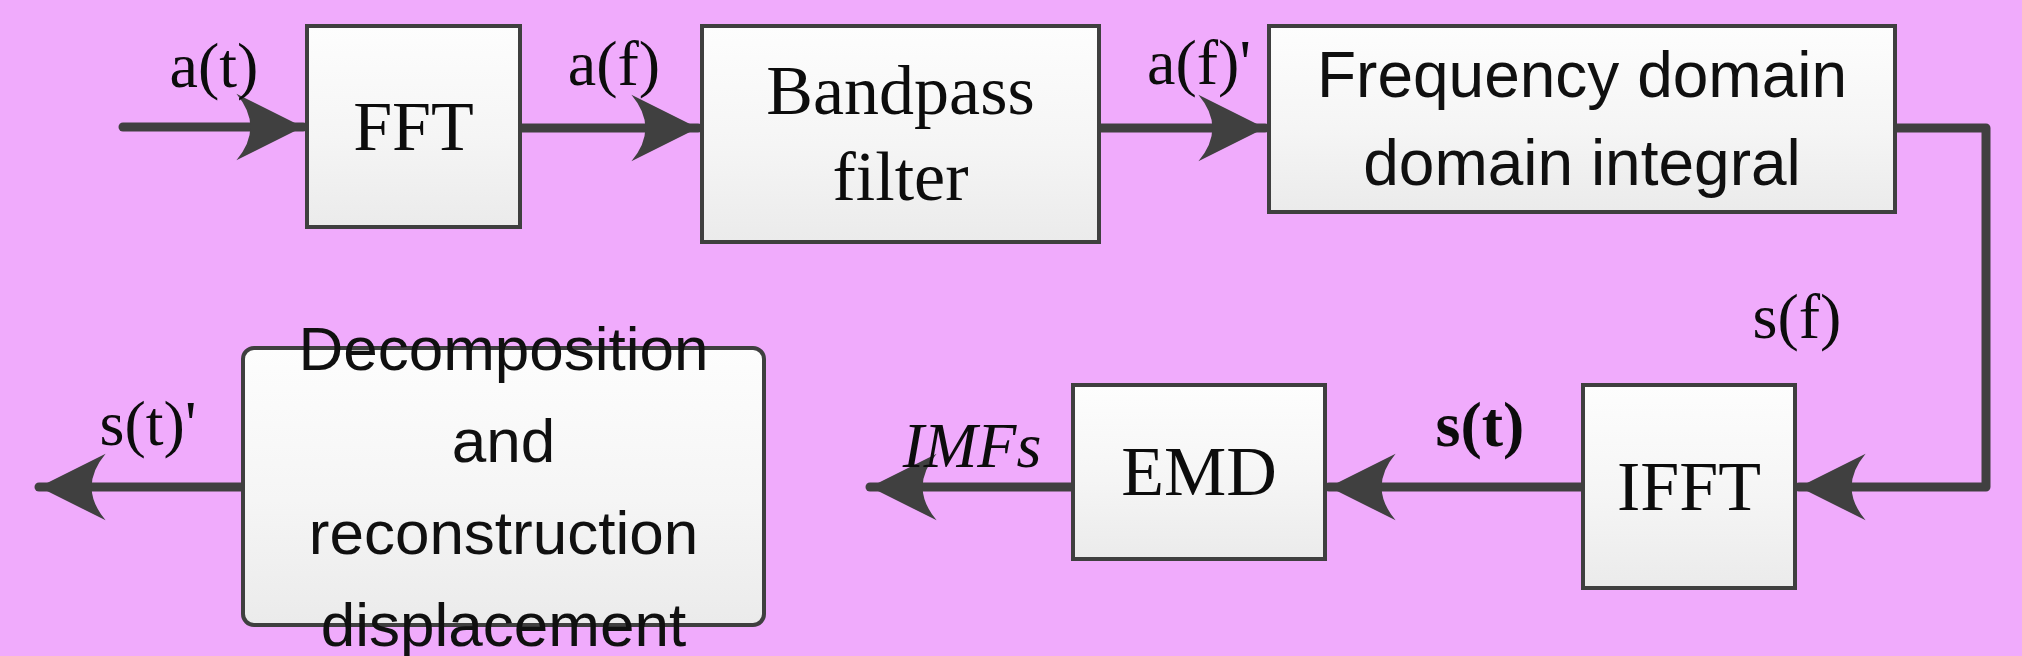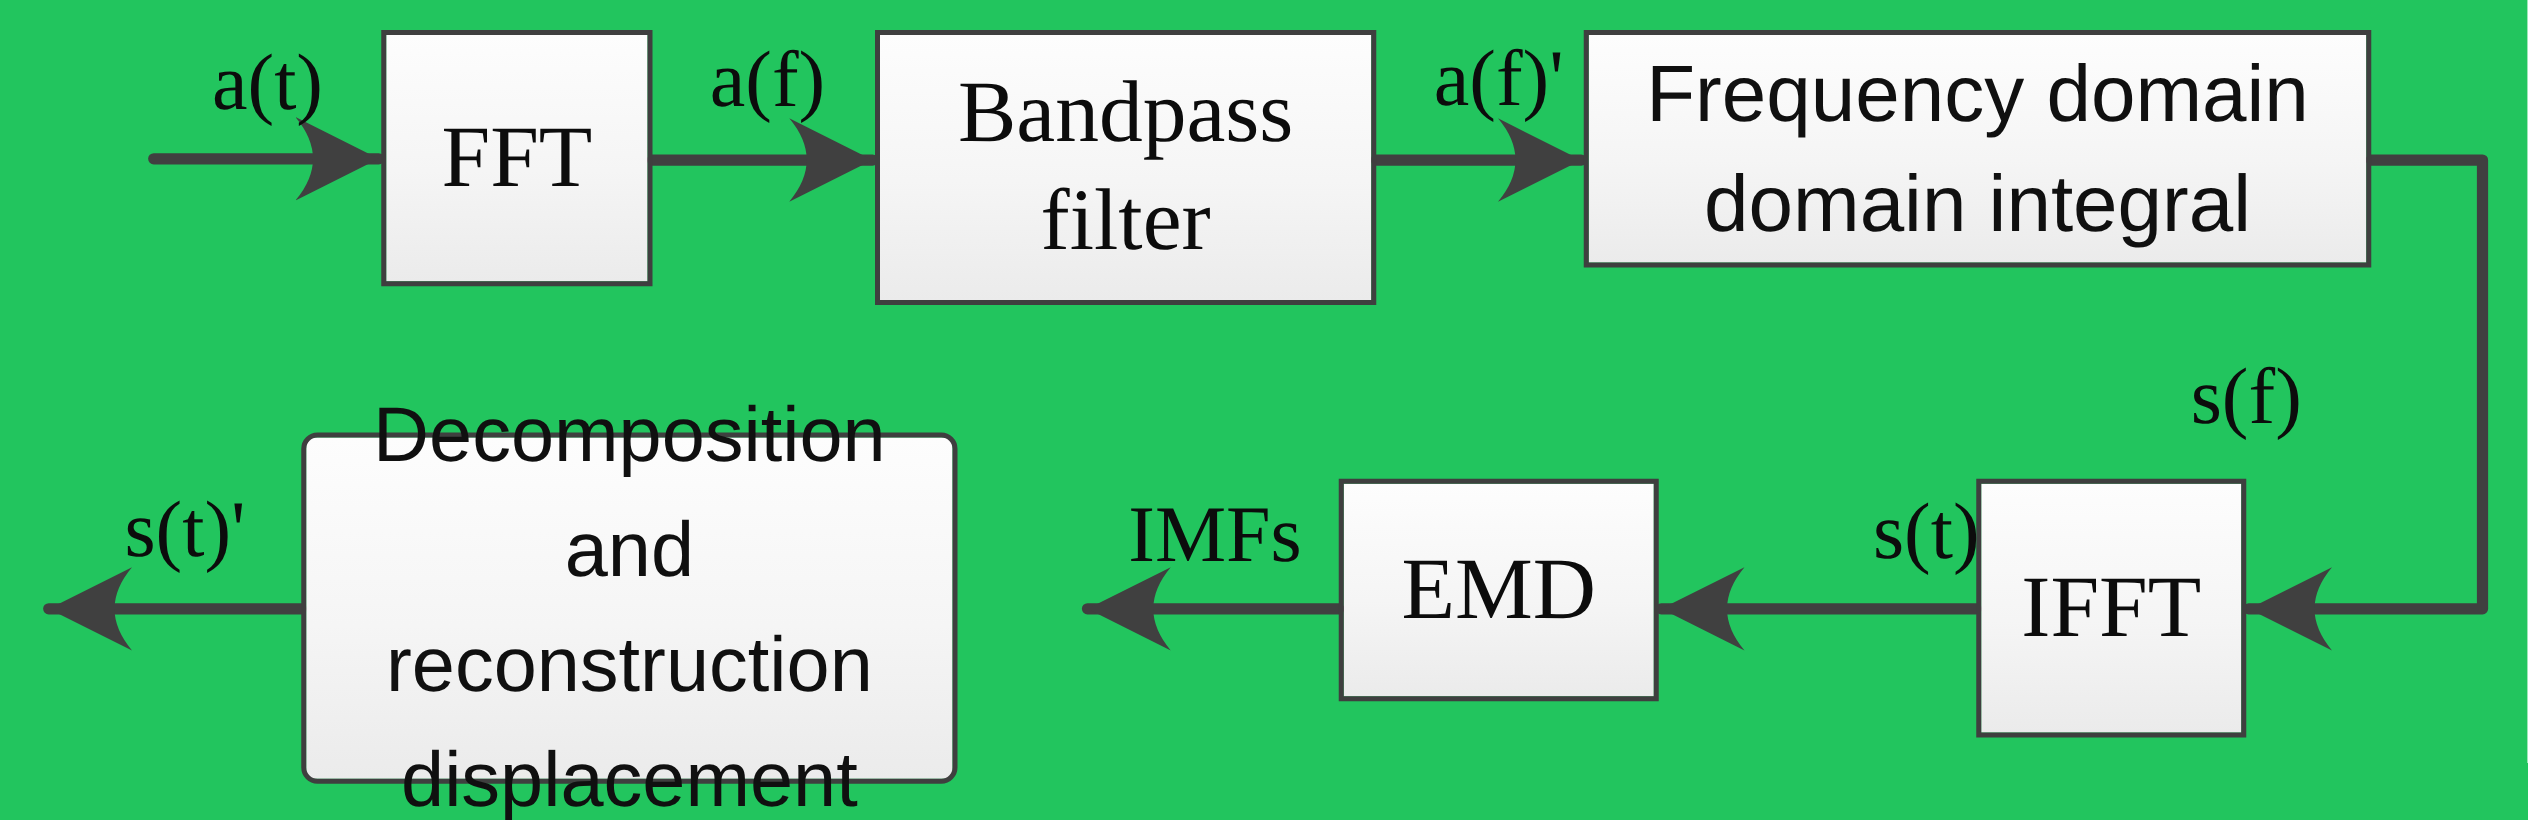--- a/index.html
+++ b/index.html
@@ -1,19 +1,19 @@
 <!DOCTYPE html>
 <html><head>
 <meta charset="utf-8">
 <style>
   html,body{margin:0;padding:0;background:#ffffff;}
   .canvas{
     position:relative;
     width:2022px;height:656px;
-    background:#22c55e;
+    background:#f0abfc;
     overflow:hidden;
     font-family:"Liberation Serif","DejaVu Serif",serif;
   }
   .wires{position:absolute;left:0;top:0;width:2022px;height:656px;}
   .box{
     position:absolute;
     box-sizing:border-box;
     border:4px solid #3f3f3f;
     background:linear-gradient(to bottom,#fdfdfd 0%,#f5f5f5 55%,#ebebeb 100%);
     display:flex;flex-direction:column;
@@ -89,17 +89,17 @@
   <div class="box sans-box decomp-text" style="left:241px;top:346px;width:525px;height:281px;border-radius:13px;">
     <span>Decomposition and</span>
     <span>reconstruction</span>
     <span>displacement</span>
   </div>
 
   <div class="edge-label" style="left:214px;top:66px;">a(t)</div>
   <div class="edge-label" style="left:614px;top:64px;">a(f)</div>
   <div class="edge-label" style="left:1199px;top:63px;">a(f)'</div>
   <div class="edge-label" style="left:1797px;top:317px;">s(f)</div>
-  <div class="edge-label" style="left:1541px;top:425px;">s(t)</div>
-  <div class="edge-label" style="left:972px;top:428px;">IMFs</div>
+  <div class="edge-label" style="left:1480px;top:425px;font-weight:bold;">s(t)</div>
+  <div class="edge-label" style="left:972px;top:446px;font-style:italic;">IMFs</div>
   <div class="edge-label" style="left:148px;top:424px;">s(t)'</div>
 
 </div>
 
 </body></html>

